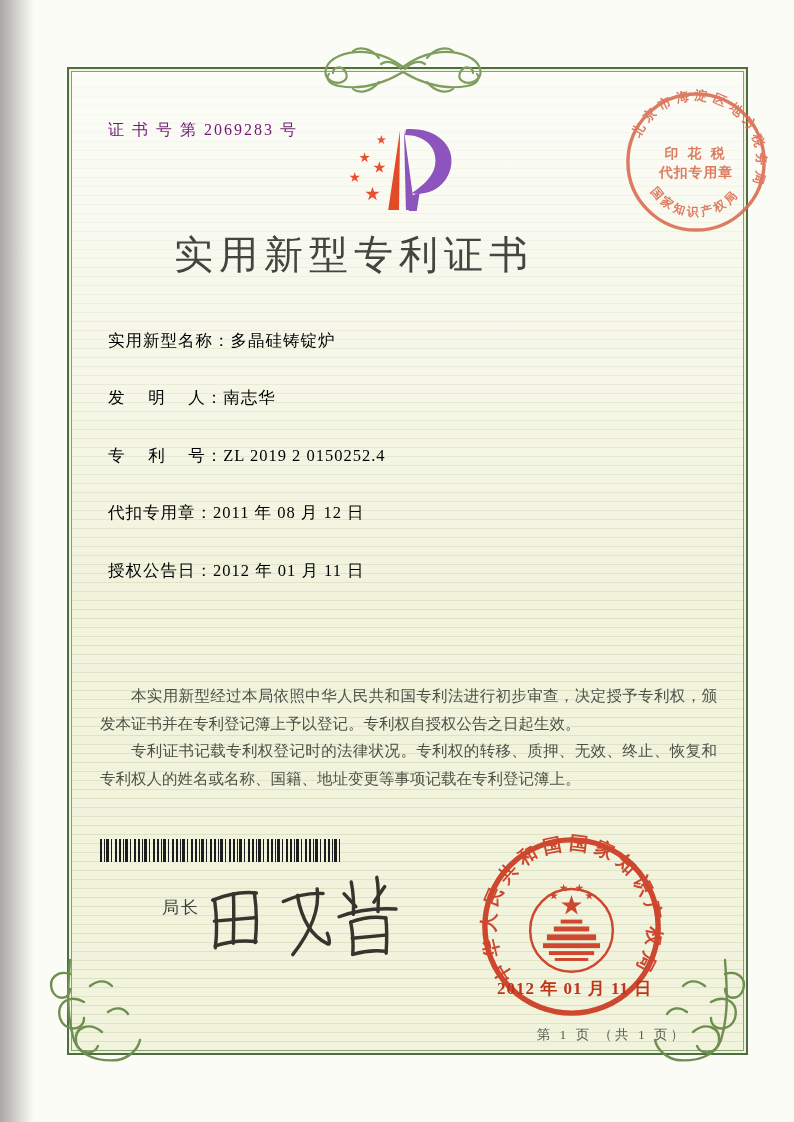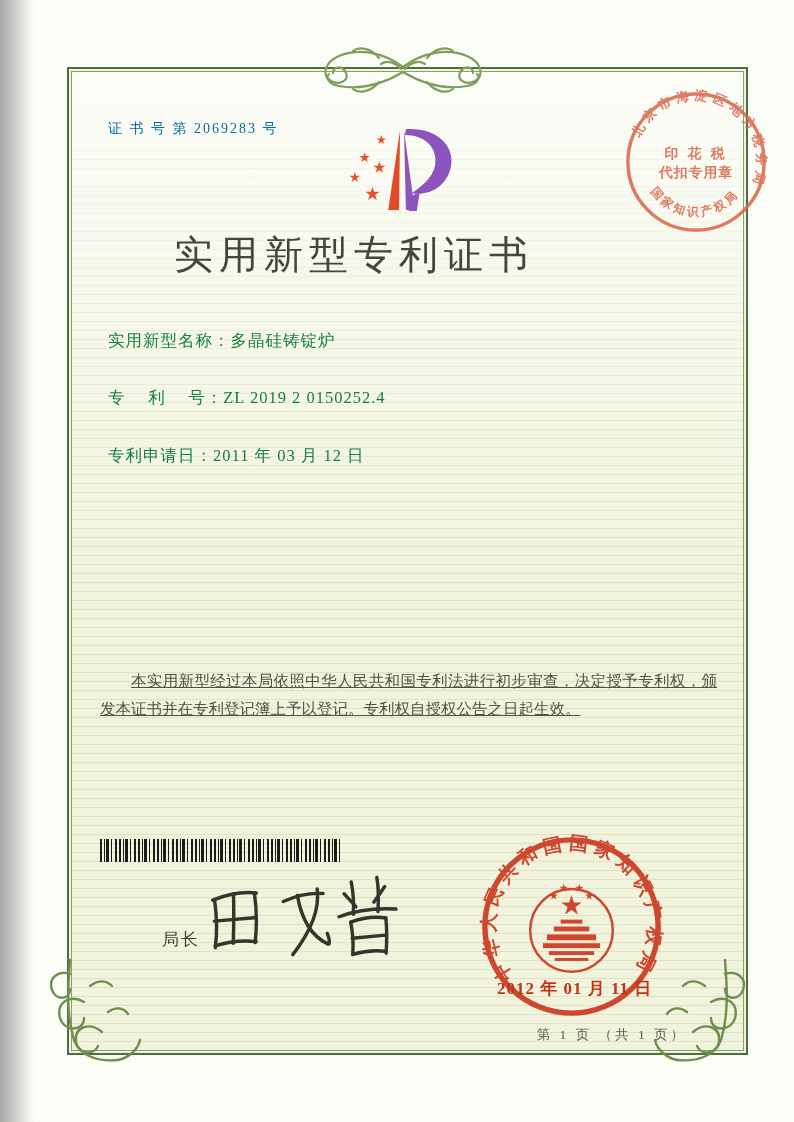--- a/index.html
+++ b/index.html
@@ -8,29 +8,29 @@
   .scan-edge{position:absolute;left:0;top:0;width:34px;height:100%;
         background:linear-gradient(90deg,#a9a8a6 0%,#bdbcba 25%,#d8d7d4 55%,#fcfcf6 100%);}
   .cert-border{position:absolute;left:67px;top:67px;width:677px;height:984px;
         border:2px solid #4c6e42;background:#f1f3dd;}
   .cert-border .inner{position:absolute;inset:2px;border:1px solid #87a272;}
   .waves{position:absolute;inset:3px;
         background:repeating-linear-gradient(180deg,rgba(148,163,92,0) 0 6px,rgba(148,163,92,.20) 6px 7px,rgba(148,163,92,0) 7px 9px);}
   .fade-top{position:absolute;inset:3px;
         background:linear-gradient(180deg,rgba(255,255,255,.8) 0%,rgba(255,255,255,.35) 28%,rgba(255,255,255,0) 55%);}
   .abs{position:absolute;}
-  .cert-no{left:108px;top:120px;font-size:14px;letter-spacing:2px;color:#0369a1;}
+  .cert-no{left:108px;top:120px;font-size:16px;letter-spacing:2px;color:#701a75;}
   .title{left:67px;width:574px;top:228px;text-align:center;font-size:39px;letter-spacing:6px;color:#43463f;font-weight:500;font-family:Liberation Serif, serif;}
   .fields{left:108px;top:330px;}
-  .field{height:57.4px;font-size:16.5px;color:#15803d;letter-spacing:1px;}
-  .paras{left:100px;top:667px;width:617px;font-size:15.5px;line-height:27.6px;text-align:justify;color:#4c5246;text-decoration:underline;}
+  .field{height:57.4px;font-size:16.5px;color:#000000;letter-spacing:1px;}
+  .paras{left:100px;top:682px;width:617px;font-size:15.5px;line-height:27.6px;text-align:justify;color:#4c5246;}
   .paras p{margin:0;text-indent:2em;}
   .barcode{left:100px;top:839px;width:243px;height:23px;
         background:repeating-linear-gradient(90deg,#1c1c1c 0 2px,rgba(0,0,0,0) 2px 4px,#1c1c1c 4px 5px,rgba(0,0,0,0) 5px 6px,#1c1c1c 6px 9px,rgba(0,0,0,0) 9px 11px,#1c1c1c 11px 12px,rgba(0,0,0,0) 12px 15px,#1c1c1c 15px 17px,rgba(0,0,0,0) 17px 19px);}
-  .sig-title{left:162px;top:928px;font-size:17px;color:#3e423a;letter-spacing:2px;}
+  .sig-title{left:162px;top:896px;font-size:17px;color:#3e423a;letter-spacing:2px;}
   .seal-date{left:497px;top:977px;font-size:17px;font-weight:600;color:#c03418;letter-spacing:1px;z-index:6;}
   .footer{left:67px;width:620px;top:1026px;text-align:right;font-size:13.5px;letter-spacing:3px;color:#596050;}
   svg{display:block;}
   .seal-svg{z-index:5;opacity:.93;}
   .stamp-svg{z-index:5;opacity:.88;}
   .orn{z-index:4;}
 </style>
 </head>
 <body>
 
@@ -104,26 +104,29 @@
       <use href="#st" transform="translate(42,41) scale(6.4)"></use>
       <use href="#st" transform="translate(17,51) scale(5.6)"></use>
       <use href="#st" transform="translate(35,68) scale(7.6)"></use>
     </g>
   </svg>
 
   <div class="abs title">实用新型专利证书</div>
 
   <div class="abs fields">
     <div class="field"><span>实用新型名称：</span><span>多晶硅铸锭炉</span></div>
+    <div class="field"><span>发　 明　 人：</span><span>南志华</span></div>
     <div class="field"><span>专　 利　 号：</span><span>ZL 2019 2 0150252.4</span></div>
-    <div class="field"><span>专利申请日：</span><span>2011 年 03 月 12 日</span></div>
+    <div class="field"><span>代扣专用章：</span><span>2011 年 08 月 12 日</span></div>
+    <div class="field"><span>授权公告日：</span><span>2012 年 01 月 11 日</span></div>
   </div>
 
   <div class="abs paras">
     <p>本实用新型经过本局依照中华人民共和国专利法进行初步审查，决定授予专利权，颁发本证书并在专利登记簿上予以登记。专利权自授权公告之日起生效。</p>
+    <p>专利证书记载专利权登记时的法律状况。专利权的转移、质押、无效、终止、恢复和专利权人的姓名或名称、国籍、地址变更等事项记载在专利登记簿上。</p>
   </div>
 
   <div class="abs barcode"></div>
 
   <div class="abs sig-title">局长</div>
   <svg class="abs" style="left:202px;top:866px;" width="200" height="106" viewBox="0 0 210 106">
     <g fill="none" stroke="#35352e" stroke-width="3.6" stroke-linecap="round" transform="rotate(-2 105 53)">
       <path d="M14,30 C16,50 15,68 13,80"></path>
       <path d="M12,30 C28,24 44,22 58,24"></path>
       <path d="M56,24 C58,42 57,62 55,76"></path>

